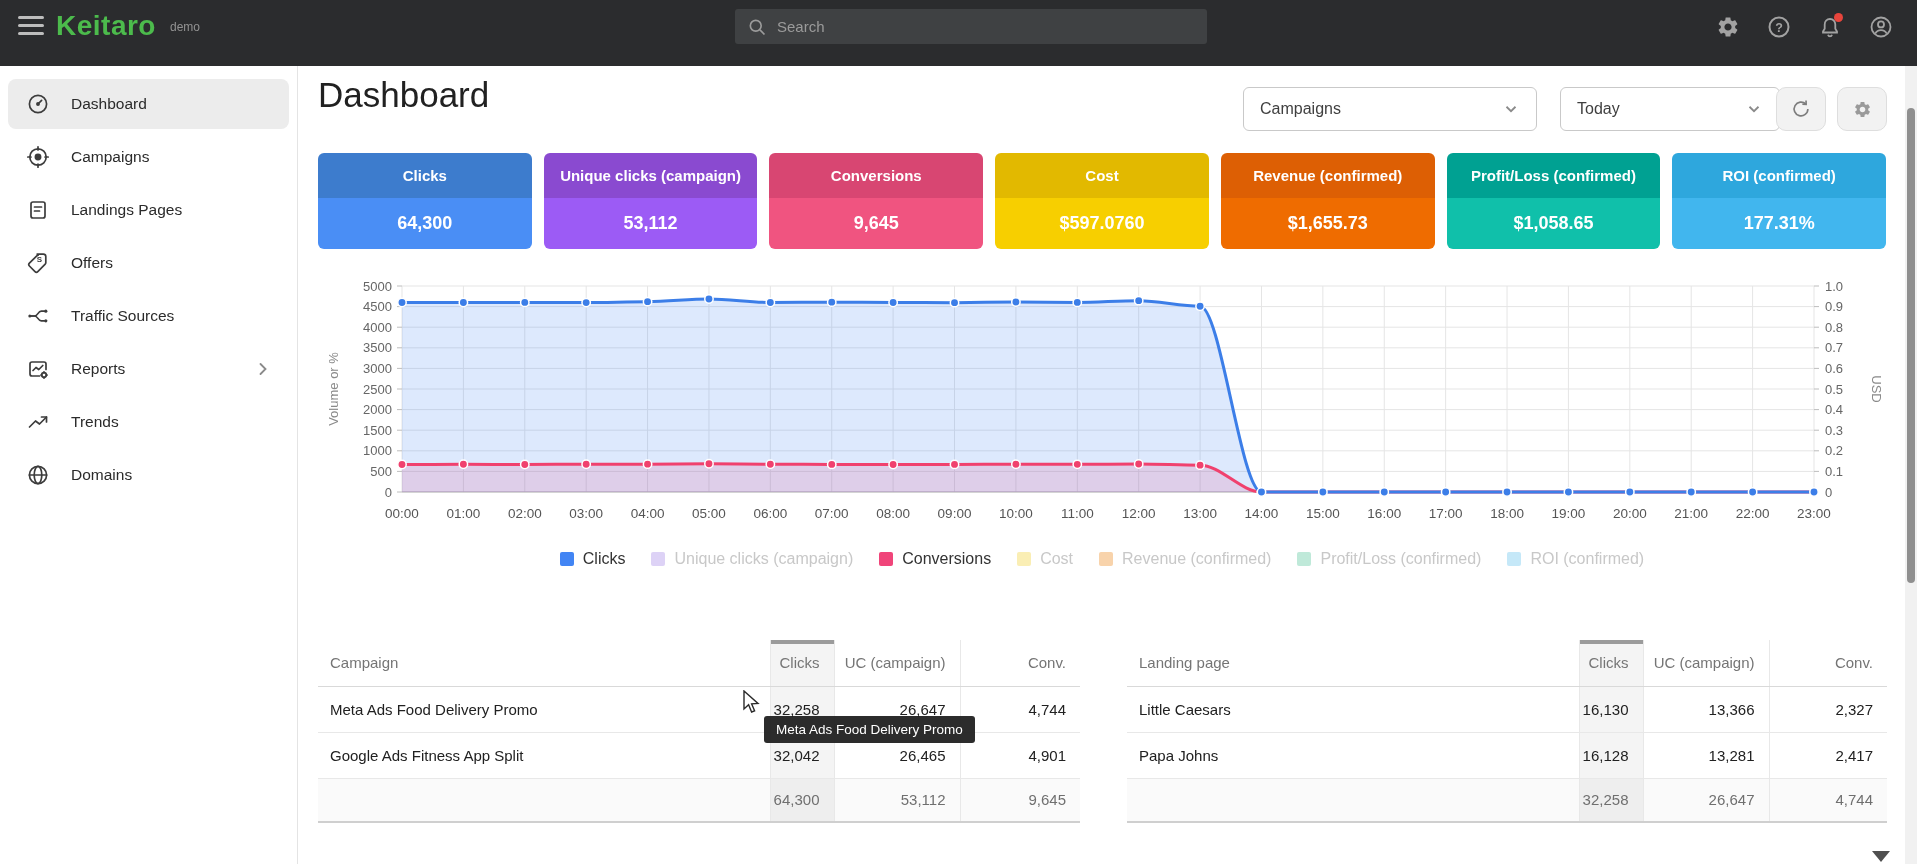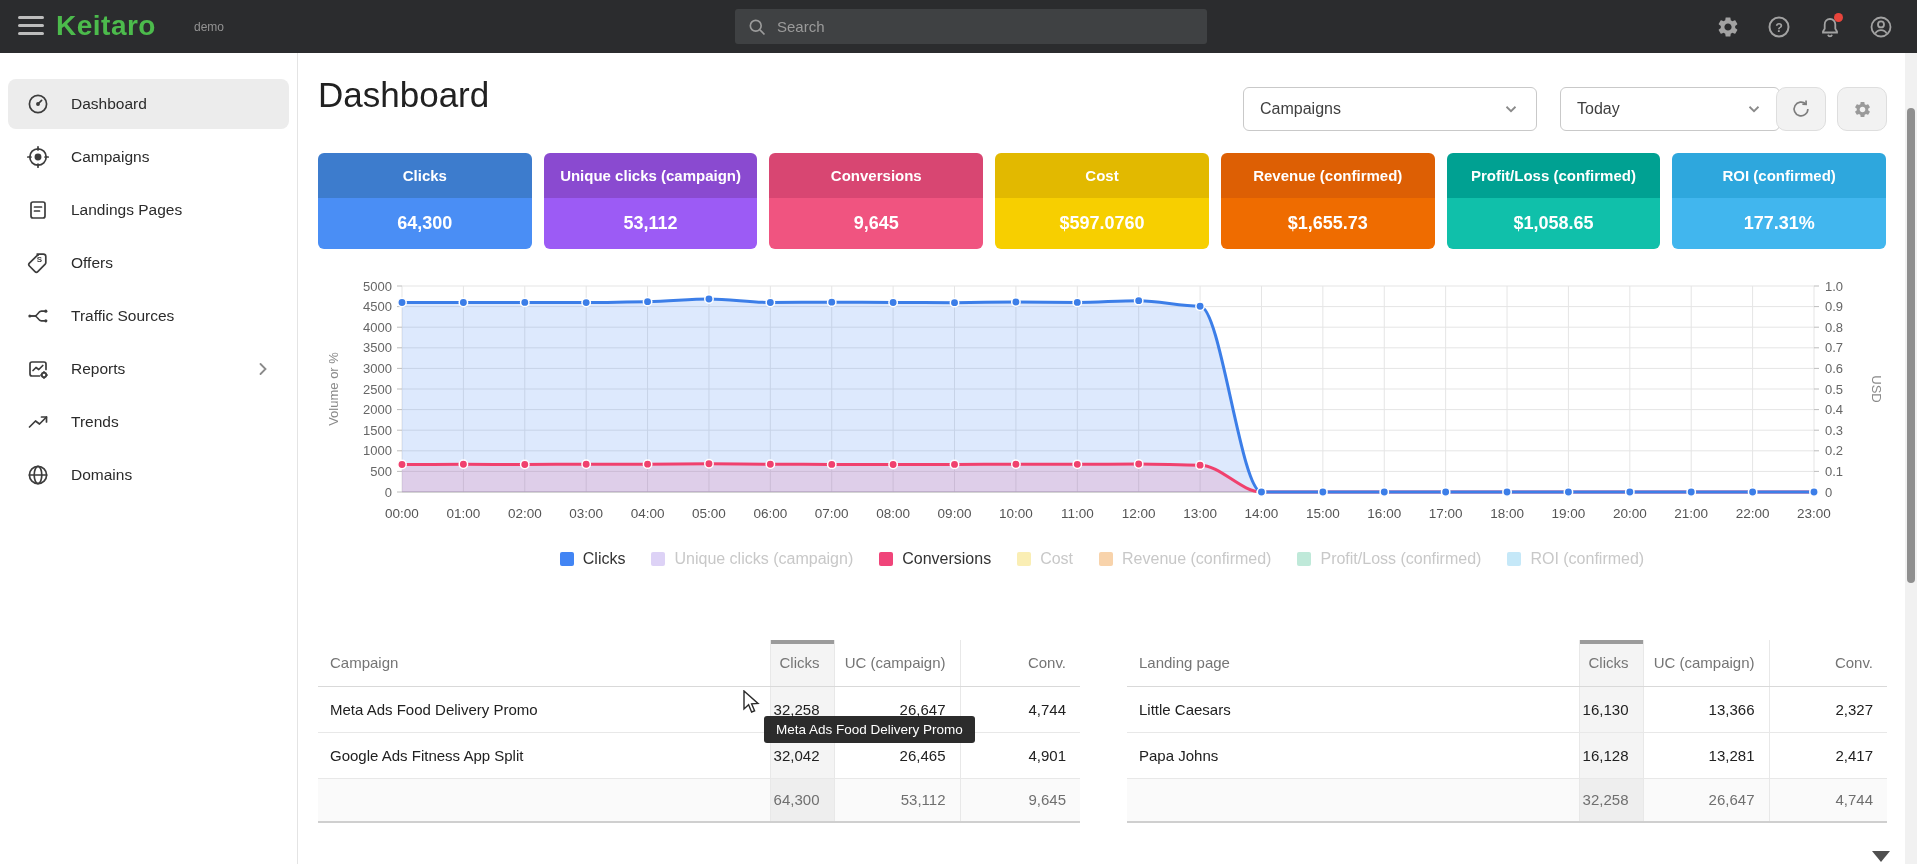--- a/index.html
+++ b/index.html
@@ -1,26 +1,26 @@
 <!DOCTYPE html>
 <html><head>
 <meta charset="utf-8">
 <style>
   * { margin:0; padding:0; box-sizing:border-box; }
   html,body { width:1917px; height:864px; overflow:hidden; background:#fff;
     font-family:"Liberation Sans", sans-serif; }
   #app { position:relative; width:1917px; height:864px; background:#fff; overflow:hidden; }
 
   
-  .topbar { position:absolute; left:0; top:0; width:1917px; height:53px; background:#2b2c2e; z-index:30;
+  .topbar { position:absolute; left:0; top:0; width:1917px; height:66px; background:#2b2c2e; z-index:30;
     display:flex; align-items:center; }
   .burger { position:absolute; left:18px; top:16px; width:26px; height:21px; cursor:pointer; }
   .burger span { display:block; height:3px; background:#bdbdbd; border-radius:2px; margin-bottom:5px; }
   .brand { position:absolute; left:56px; top:10px; font-size:28px; font-weight:700; color:#4cbb4c; letter-spacing:.5px; }
-  .brand-badge { position:absolute; left:170px; top:20px; font-size:12px; color:#929292;margin-left:24px; }
+  .brand-badge { position:absolute; left:170px; top:20px; font-size:12px; color:#929292; }
   .search { position:absolute; left:735px; top:9px; width:472px; height:35px; background:#3f4143; border-radius:3px;
     display:flex; align-items:center; padding:0 12px; }
   .search svg { flex:none; margin-right:10px; }
   .search input { flex:1; background:transparent; border:none; outline:none; color:#f97316; font-size:15px;
     font-family:"Liberation Sans",sans-serif; }
   .search input::placeholder { color:#9b9b9b; }
   .top-icons { position:absolute; right:24px; top:0; height:53px; display:flex; align-items:center; gap:27px; }
   .tico { position:relative; width:24px; height:24px; cursor:pointer; }
   .tico svg { display:block; }
   .bell-dot { position:absolute; top:-2px; right:-1px; width:9px; height:9px; border-radius:50%; background:#e8453c; }

